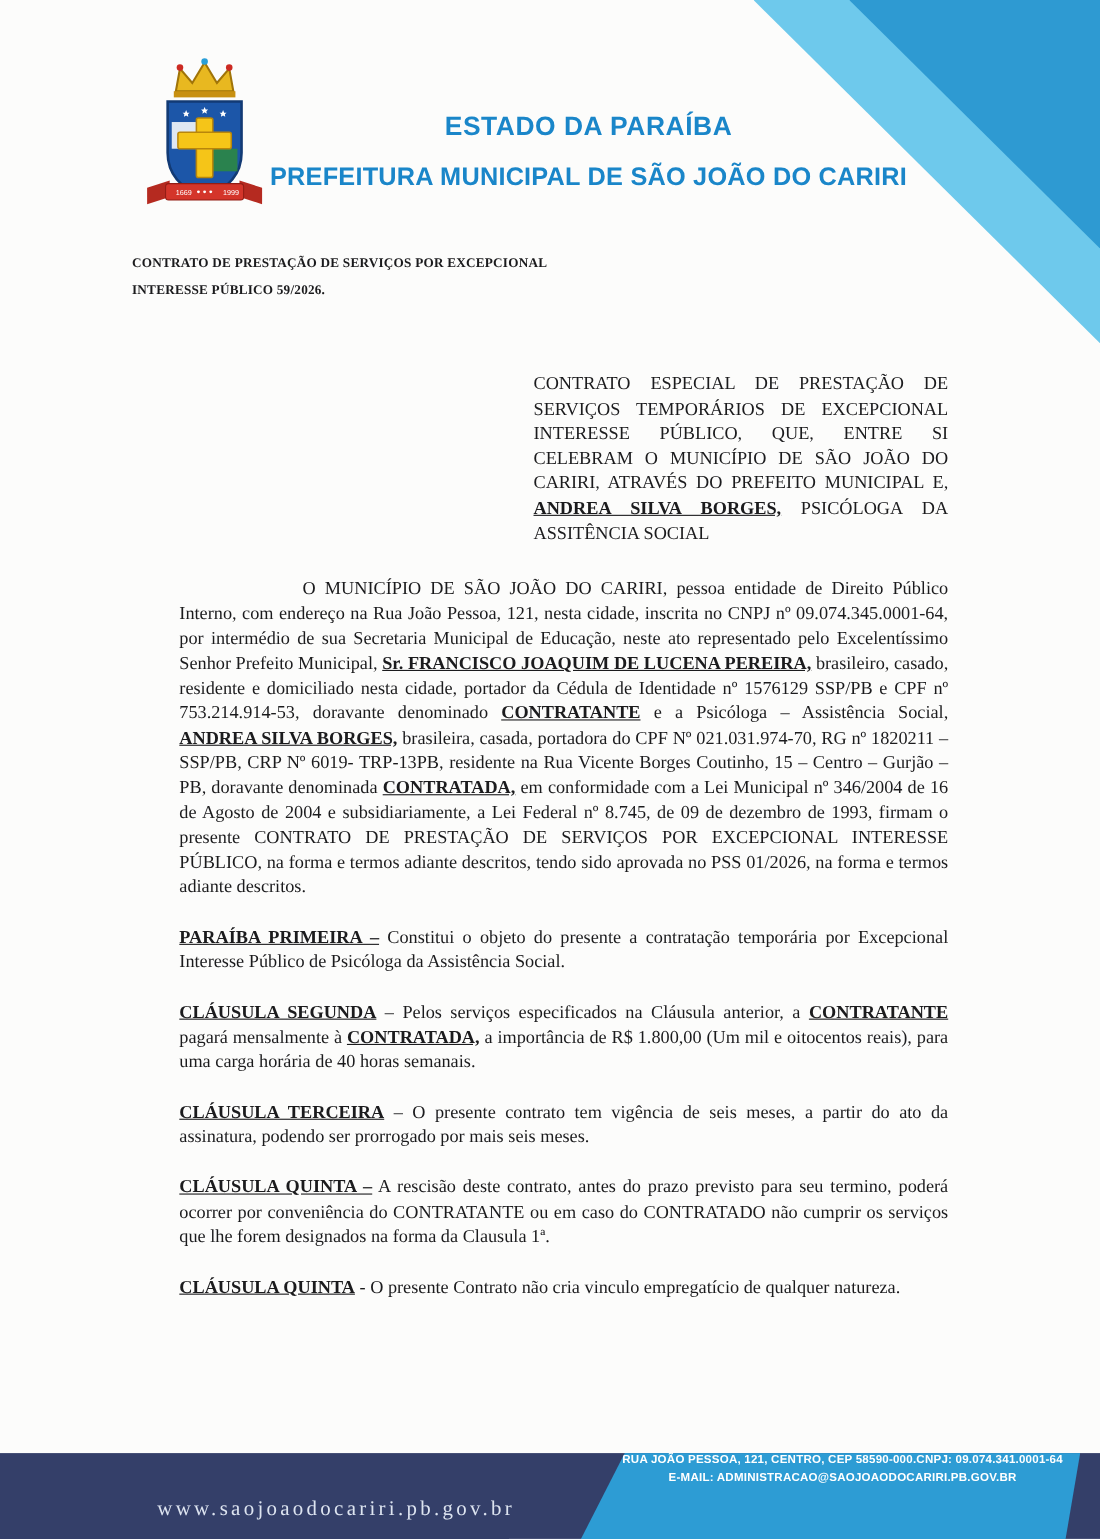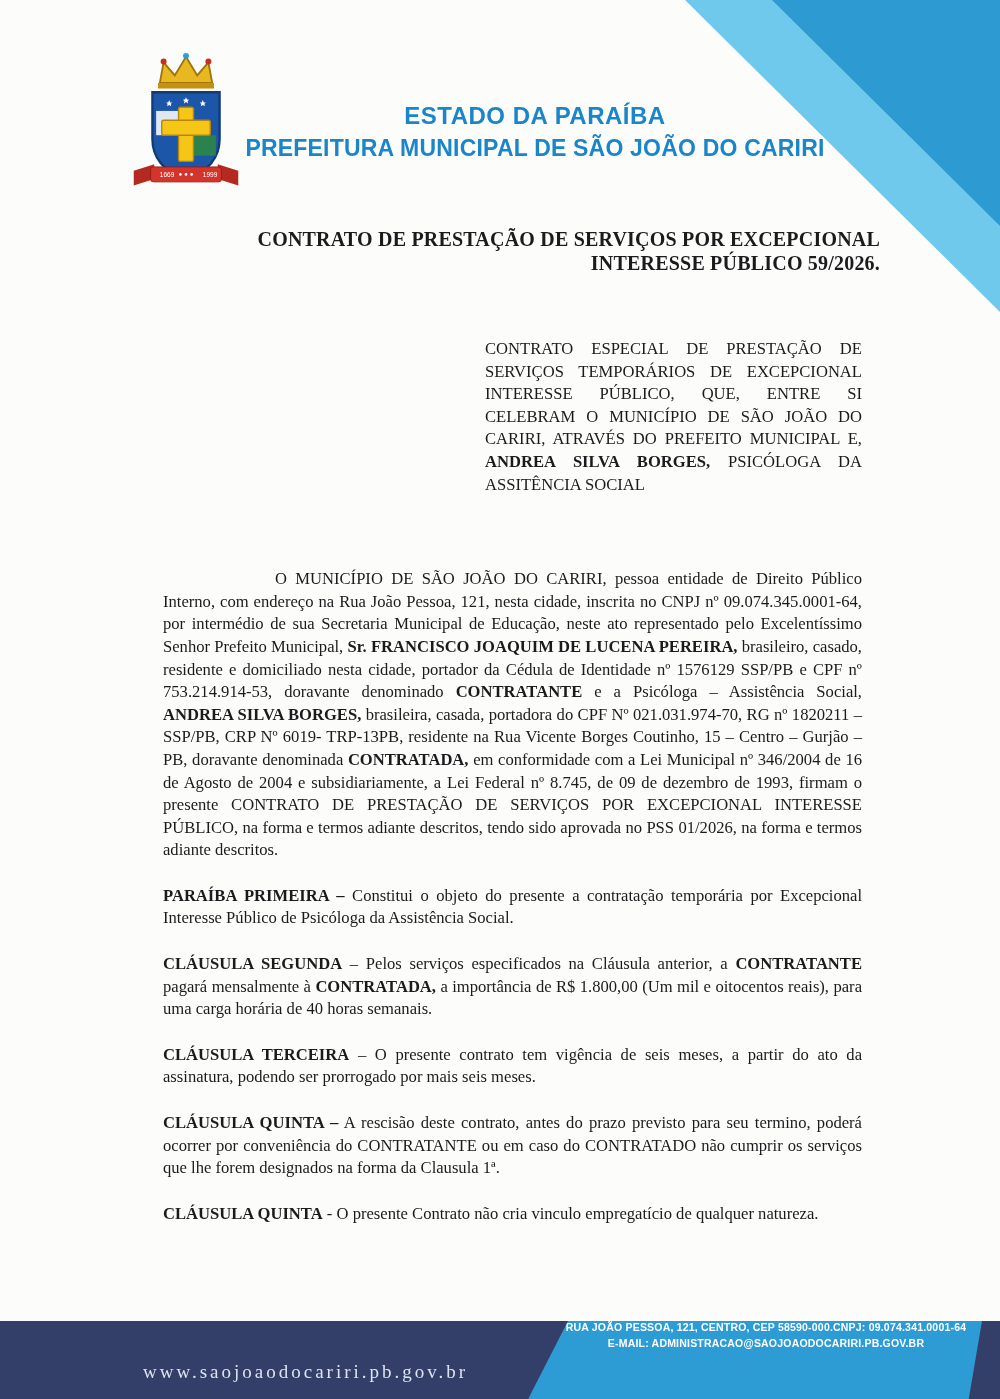--- a/index.html
+++ b/index.html
@@ -30,37 +30,37 @@
   
   .logo { position: absolute; left: 130px; top: 48px; }
   .hdr {
     position: absolute; left: 225px; top: 102px; width: 620px;
     text-align: center;
     color: #1a86c9;
     font-family: "Liberation Sans", sans-serif;
     font-weight: 700;
   }
   .hdr .l1 { font-size: 24px; letter-spacing: 0.5px; }
-  .hdr .l2 { font-size: 23px; letter-spacing: 0.2px; margin-top: 5px; text-align: center; }
+  .hdr .l2 { font-size: 23px; letter-spacing: 0.2px; margin-top: 17px; text-align: center; }
   .doc-title {
     position: absolute; left: 120px; top: 227px; width: 760px;
-    text-align: right; font-weight: 700;
-    font-size: 20px; line-height: 24px;
+    text-align: left; font-weight: 700;
+    font-size: 12px; line-height: 24px;
     letter-spacing: 0.2px;
   }
   
   .content {
     position: absolute; left: 163px; top: 338px; width: 699px;
     font-size: 16.6px; line-height: 22.6px; text-align: justify;
   }
   p { margin: 0; }
   .summary { margin-left: 322px; width: 377px; }
-  .intro { margin-top: 72px; text-indent: 112px; }
+  .intro { margin-top: 28px; text-indent: 112px; }
   .clause { margin-top: 23px; }
-  b { font-weight: 700; }
+  b { font-weight: 700; text-decoration: underline; }
   
   .footer {
     position: absolute; left: 0; bottom: 0;
     width: 1000px; height: 78px;
     background: #343f69;
   }
   .footer-site {
     position: absolute; left: 143px; top: 50%;
     transform: translateY(-50%);
     color: #dde4f0; font-size: 19px; letter-spacing: 3px; margin-top: 12px;

